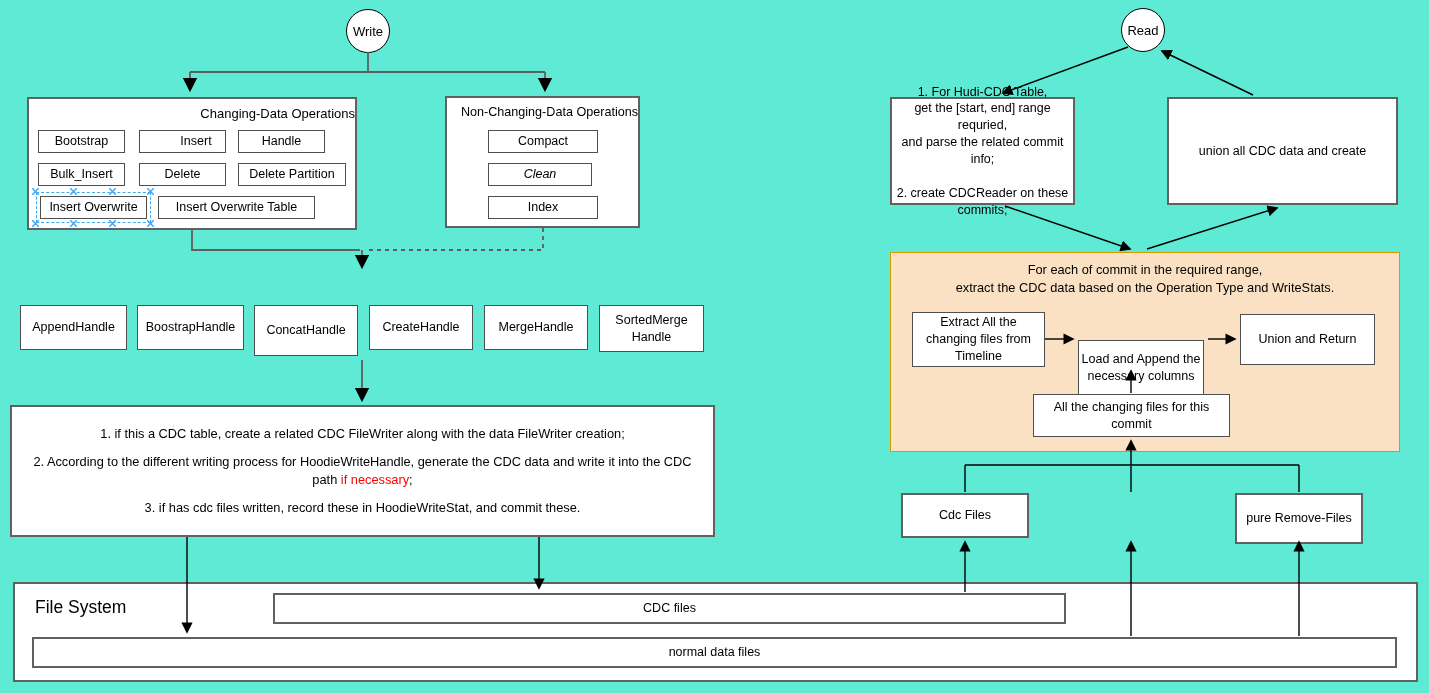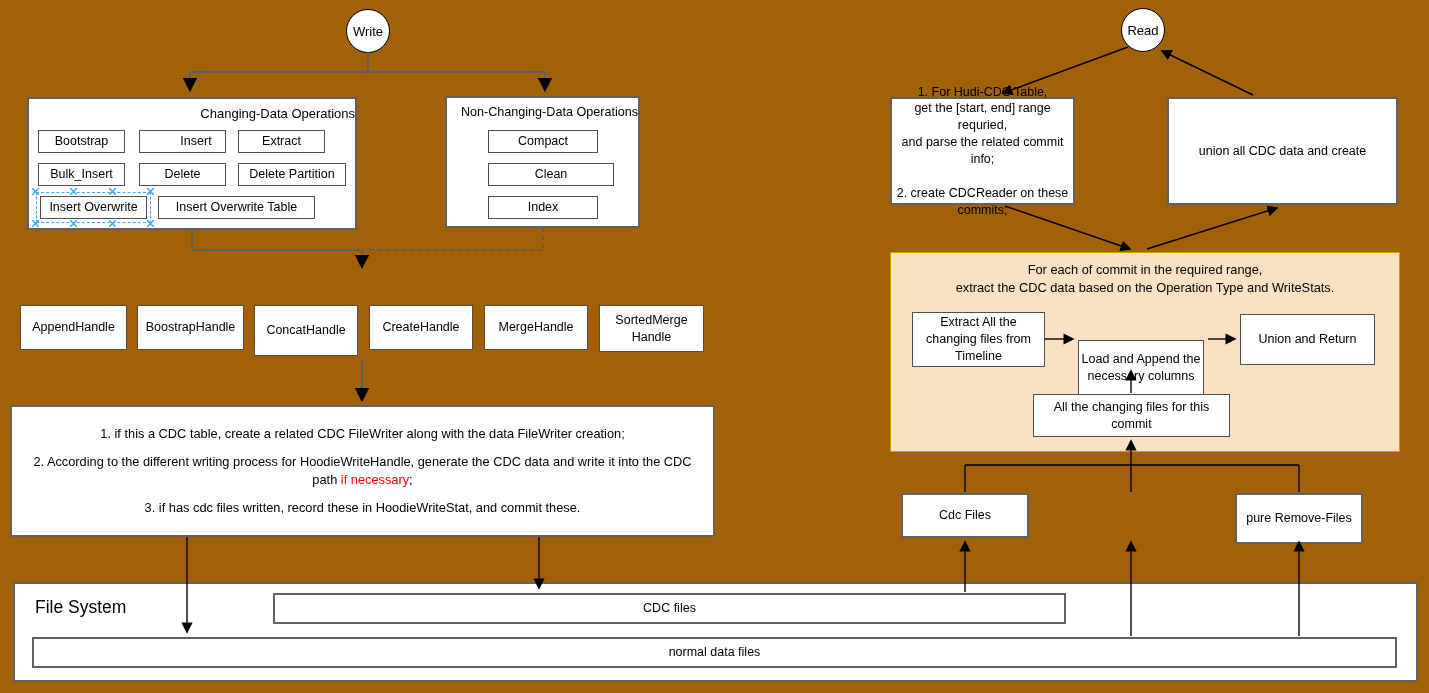--- a/index.html
+++ b/index.html
@@ -1,17 +1,17 @@
 <!DOCTYPE html>
 <html style="--red: #FF0000; --orange-fill: #FAE1C3; --orange-border: #D79B00; --sel: #3FA9F5;"><head>
 <meta charset="utf-8">
 <style>
   html,body{margin:0;padding:0;background:#fff;}
   .canvas{
-    position:relative;width:1429px;height:693px;background:#a16207;
+    position:relative;width:1429px;height:693px;background:#5eead4;
     font-family:"Liberation Sans",sans-serif;color:#000;overflow:hidden;
   }
   .abs{position:absolute;box-sizing:border-box;}
   .shape{background:#fff;border:2px solid #616161;}
   .thin{background:#fff;border:1.5px solid #4f4f4f;}
   .center{display:flex;align-items:center;justify-content:center;text-align:center;}
   .pre{white-space:pre-line;}
   .title{text-align:right;font-size:13px;padding-top:7px;font-weight:400;}
   .lbl{font-size:12.5px;line-height:1.35;}
   .big-lbl{font-size:17.5px;}
@@ -69,21 +69,21 @@
 
   <div class="abs circle center z2" style="left:346px;top:9px;width:44px;height:44px;">
     <span>Write</span>
   </div>
 
   <div class="abs shape z1" style="left:27px;top:97px;width:330px;height:133px;">
     <div class="title">Changing-Data Operations</div>
   </div>
   <div class="abs thin center lbl z2" style="left:38px;top:130px;width:87px;height:23px;">Bootstrap</div>
   <div class="abs thin center lbl z2" style="left:139px;top:130px;width:87px;height:23px;padding-left:27px;">Insert</div>
-  <div class="abs thin center lbl z2" style="left:238px;top:130px;width:87px;height:23px;">Extract</div>
+  <div class="abs thin center lbl z2" style="left:238px;top:130px;width:87px;height:23px;">Handle</div>
   <div class="abs thin center lbl z2" style="left:38px;top:163px;width:87px;height:23px;">Bulk_Insert</div>
   <div class="abs thin center lbl z2" style="left:139px;top:163px;width:87px;height:23px;">Delete</div>
   <div class="abs thin center lbl z2" style="left:238px;top:163px;width:108px;height:23px;">Delete Partition</div>
   <div class="abs thin center lbl z2" style="left:40px;top:196px;width:107px;height:23px;">Insert Overwrite</div>
   <div class="abs thin center lbl z2" style="left:158px;top:196px;width:157px;height:23px;">Insert Overwrite Table</div>
 
   <div class="abs sel-box" style="left:36px;top:192px;width:115px;height:31px;">
     <span class="sel-h" style="left:-5px;top:-5px;"><svg width="7" height="7">
           <path d="M0 0 L7 7 M7 0 L0 7" stroke="#3FA9F5" stroke-width="1.5" fill="none"></path>
         </svg></span>
@@ -107,21 +107,21 @@
         </svg></span>
     <span class="sel-h" style="left:110px;top:27px;"><svg width="7" height="7">
           <path d="M0 0 L7 7 M7 0 L0 7" stroke="#3FA9F5" stroke-width="1.5" fill="none"></path>
         </svg></span>
   </div>
 
   <div class="abs shape z1" style="left:445px;top:96px;width:195px;height:132px;">
     <div class="title" style="font-size:12.6px;">Non-Changing-Data Operations</div>
   </div>
   <div class="abs thin center lbl z2" style="left:488px;top:130px;width:110px;height:23px;">Compact</div>
-  <div class="abs thin center lbl z2" style="left:488px;top:163px;width:126px;height:23px;">Clean</div>
+  <div class="abs thin center lbl z2" style="left:488px;top:163px;width:104px;height:23px;font-style:italic;">Clean</div>
   <div class="abs thin center lbl z2" style="left:488px;top:196px;width:110px;height:23px;">Index</div>
 
   <div class="abs thin center lbl z2" style="left:20px;top:305px;width:107px;height:45px;">AppendHandle</div>
   <div class="abs thin center lbl z2" style="left:137px;top:305px;width:107px;height:45px;">BoostrapHandle</div>
   <div class="abs thin center lbl z2" style="left:254px;top:305px;width:104px;height:51px;">ConcatHandle</div>
   <div class="abs thin center lbl z2" style="left:369px;top:305px;width:104px;height:45px;">CreateHandle</div>
   <div class="abs thin center lbl z2" style="left:484px;top:305px;width:104px;height:45px;">MergeHandle</div>
   <div class="abs thin center lbl z2" style="left:599px;top:305px;width:105px;height:47px;padding:0 14px;">SortedMerge Handle</div>
 
   <div class="abs shape steps z1" style="left:10px;top:405px;width:705px;height:132px;">

